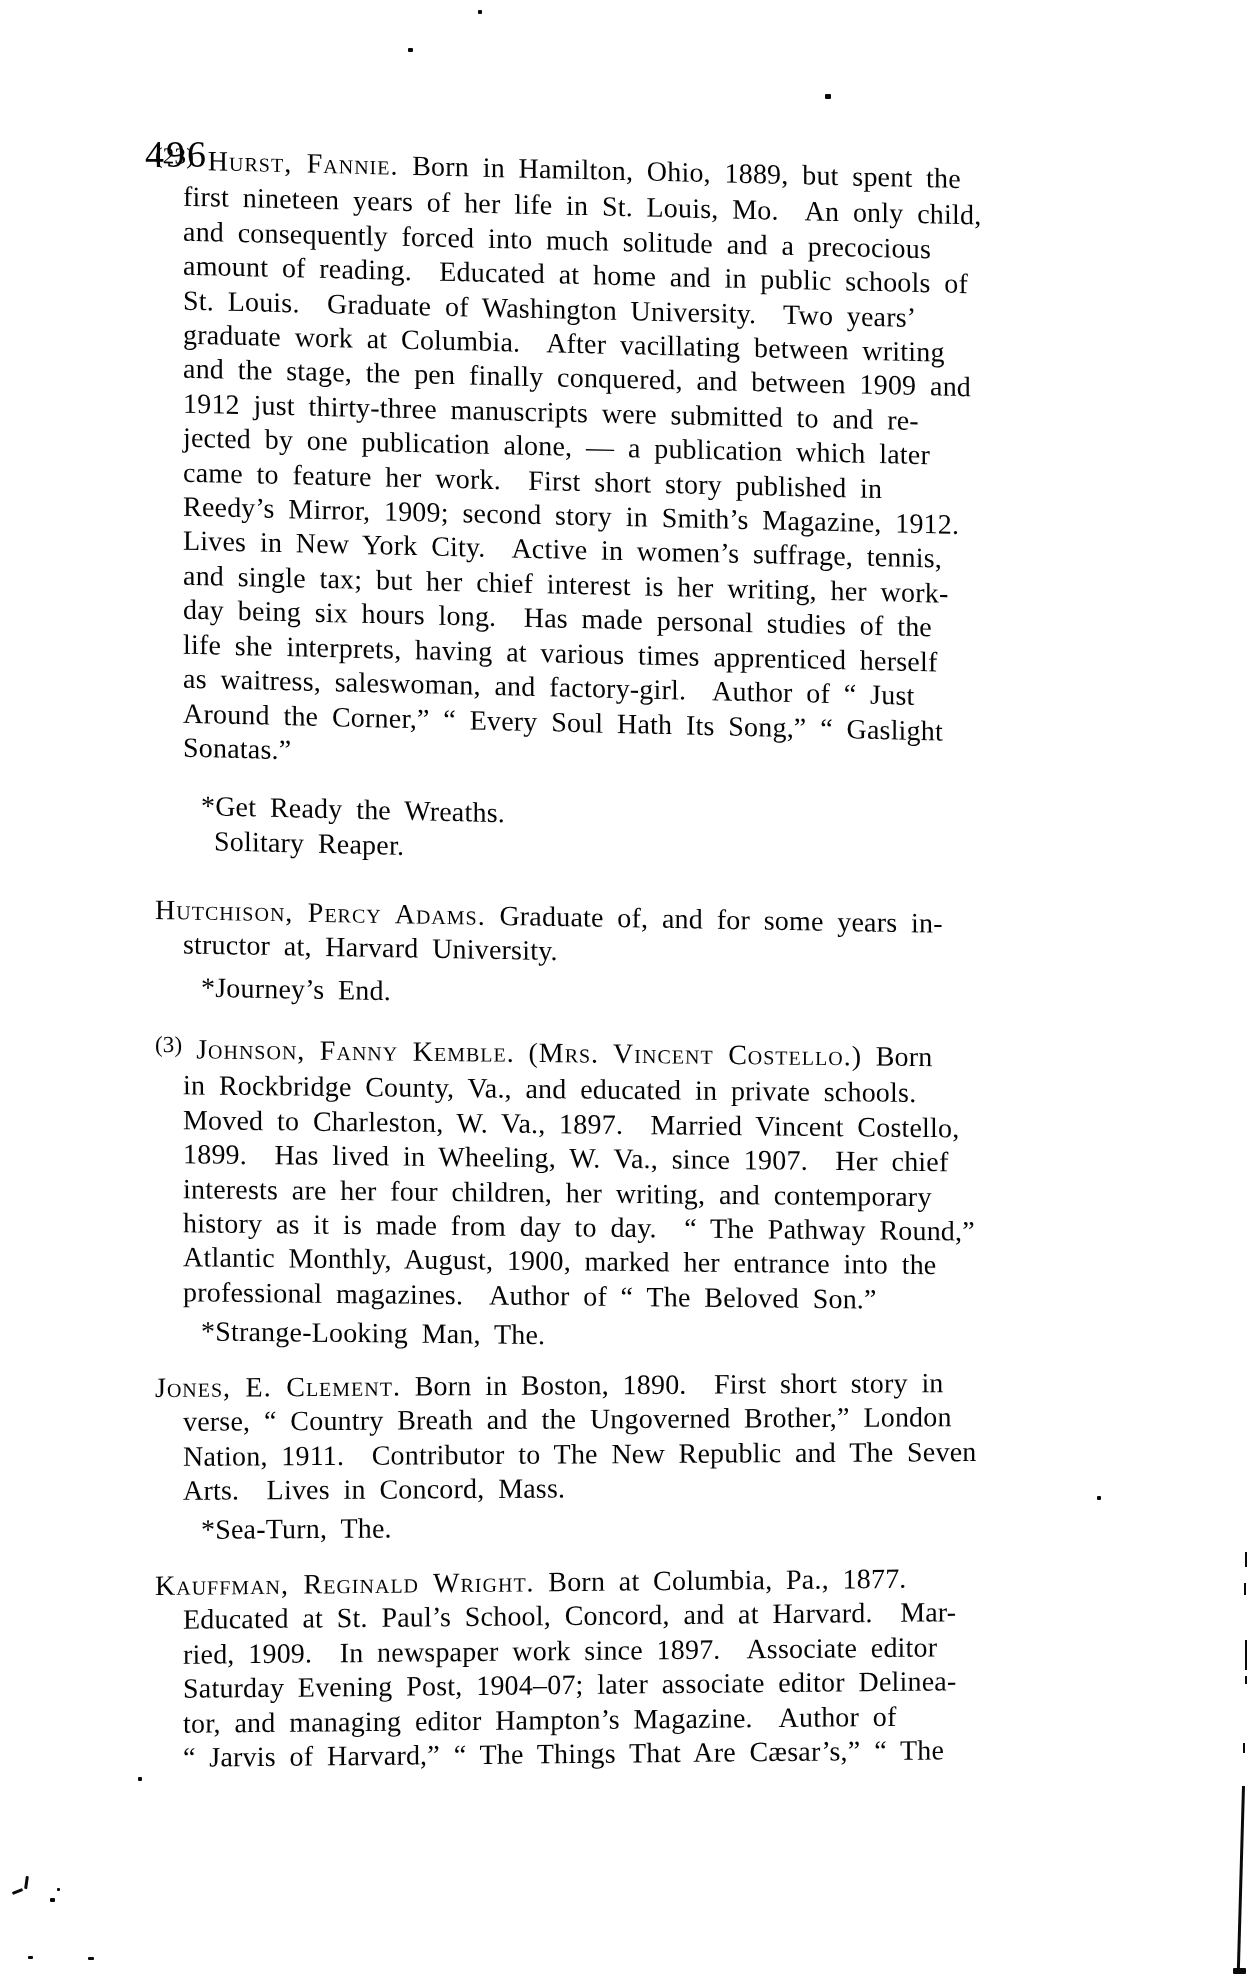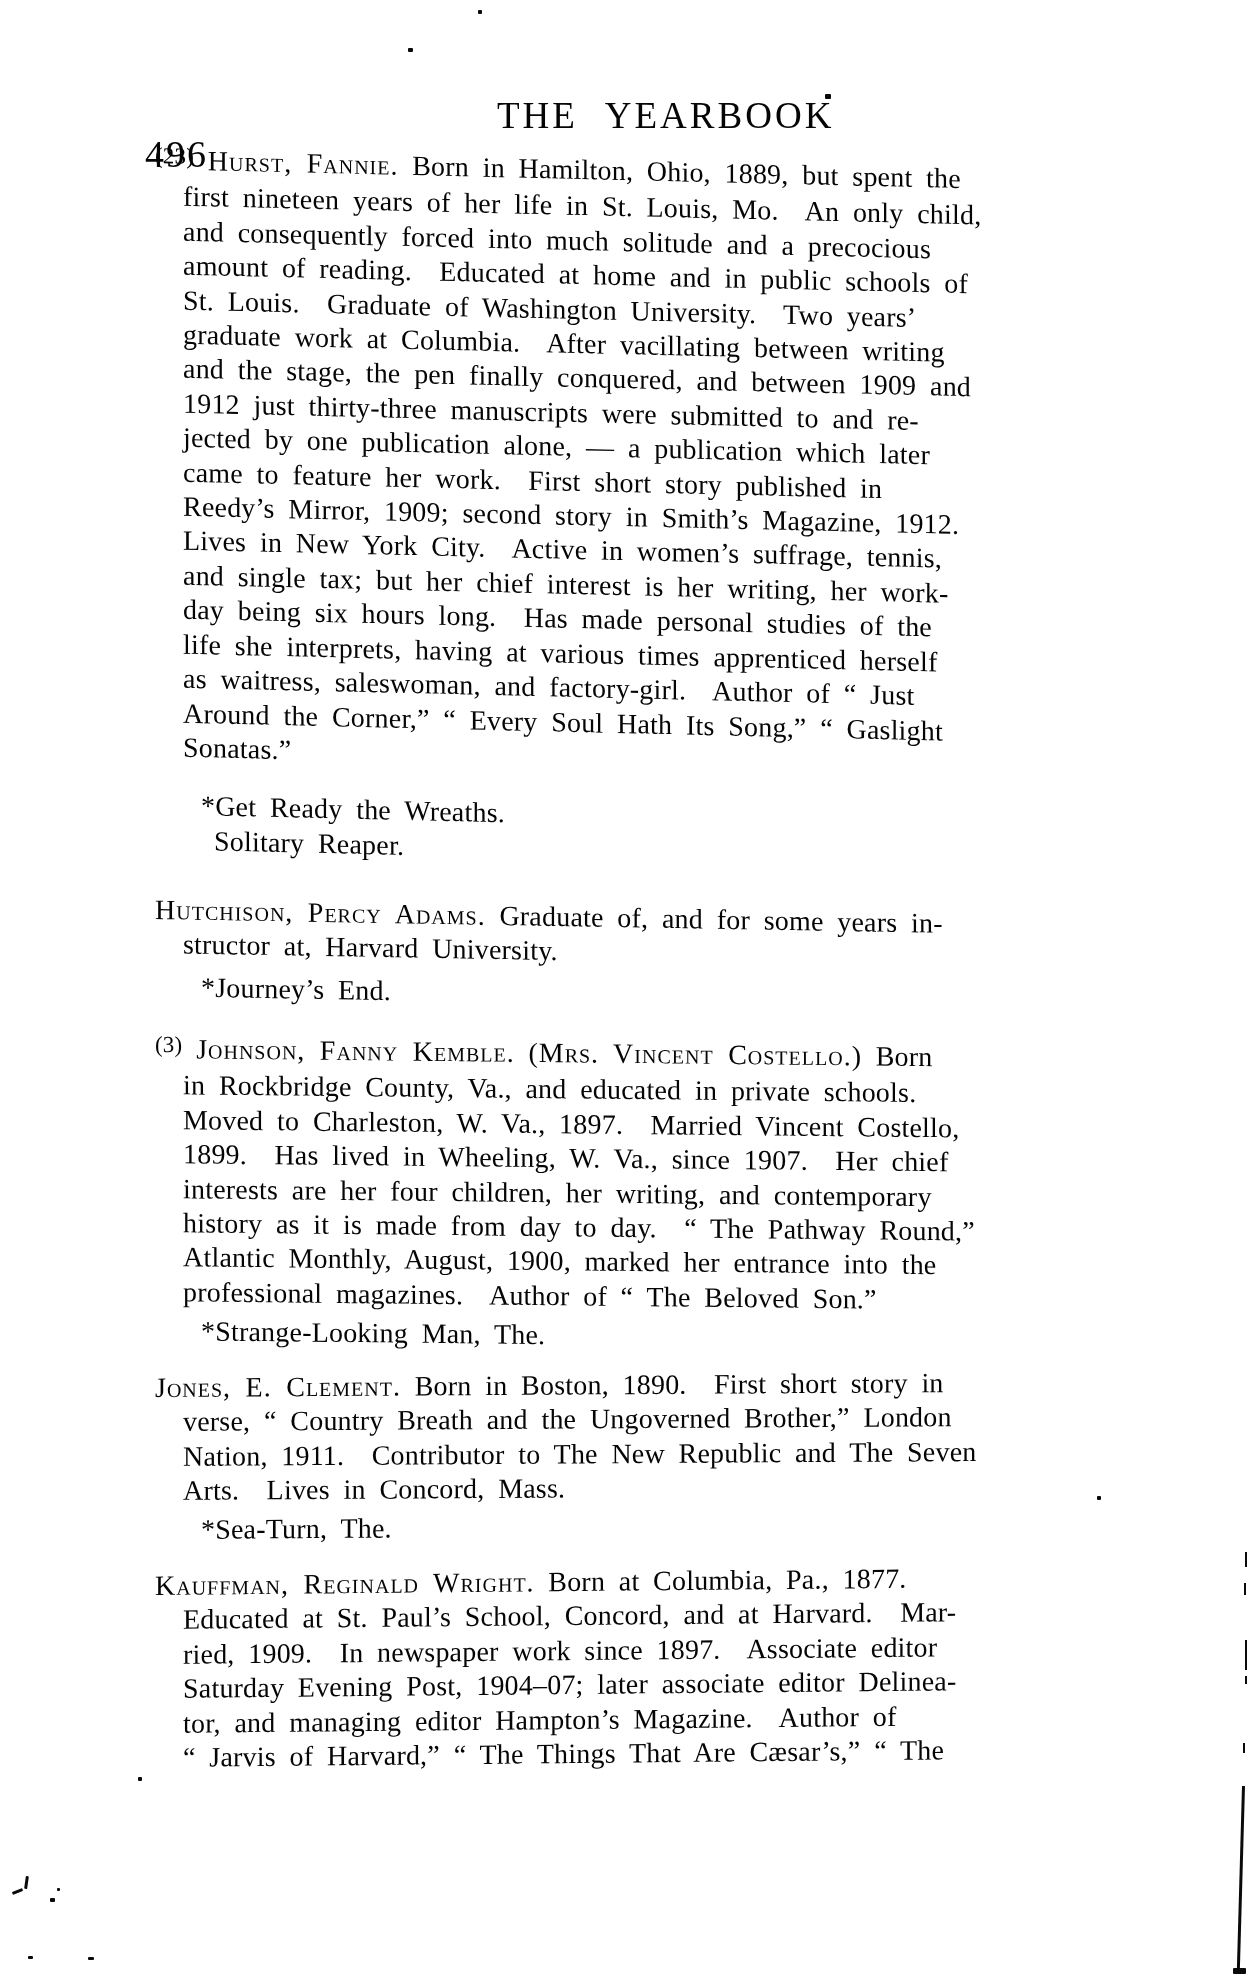--- a/index.html
+++ b/index.html
@@ -78,21 +78,20 @@
     background: #0a0a0a;
     border-radius: 1px;
   }
 </style>
 </head>
 <body>
 
 <div class="page">
 
   <div class="page-number">496</div>
-  <div class="running-header">THE YEARBOOK</div>
 
   <div class="text-block">
 
     <section class="entry-section skew-hurst">
       <p class="entry"><span class="ref">(23)</span> <span class="sc">Hurst, Fannie.</span> <span>Born in Hamilton, Ohio, 1889, but spent the
 first nineteen years of her life in St. Louis, Mo.  An only child,
 and consequently forced into much solitude and a precocious
 amount of reading.  Educated at home and in public schools of
 St. Louis.  Graduate of Washington University.  Two years’
 graduate work at Columbia.  After vacillating between writing

